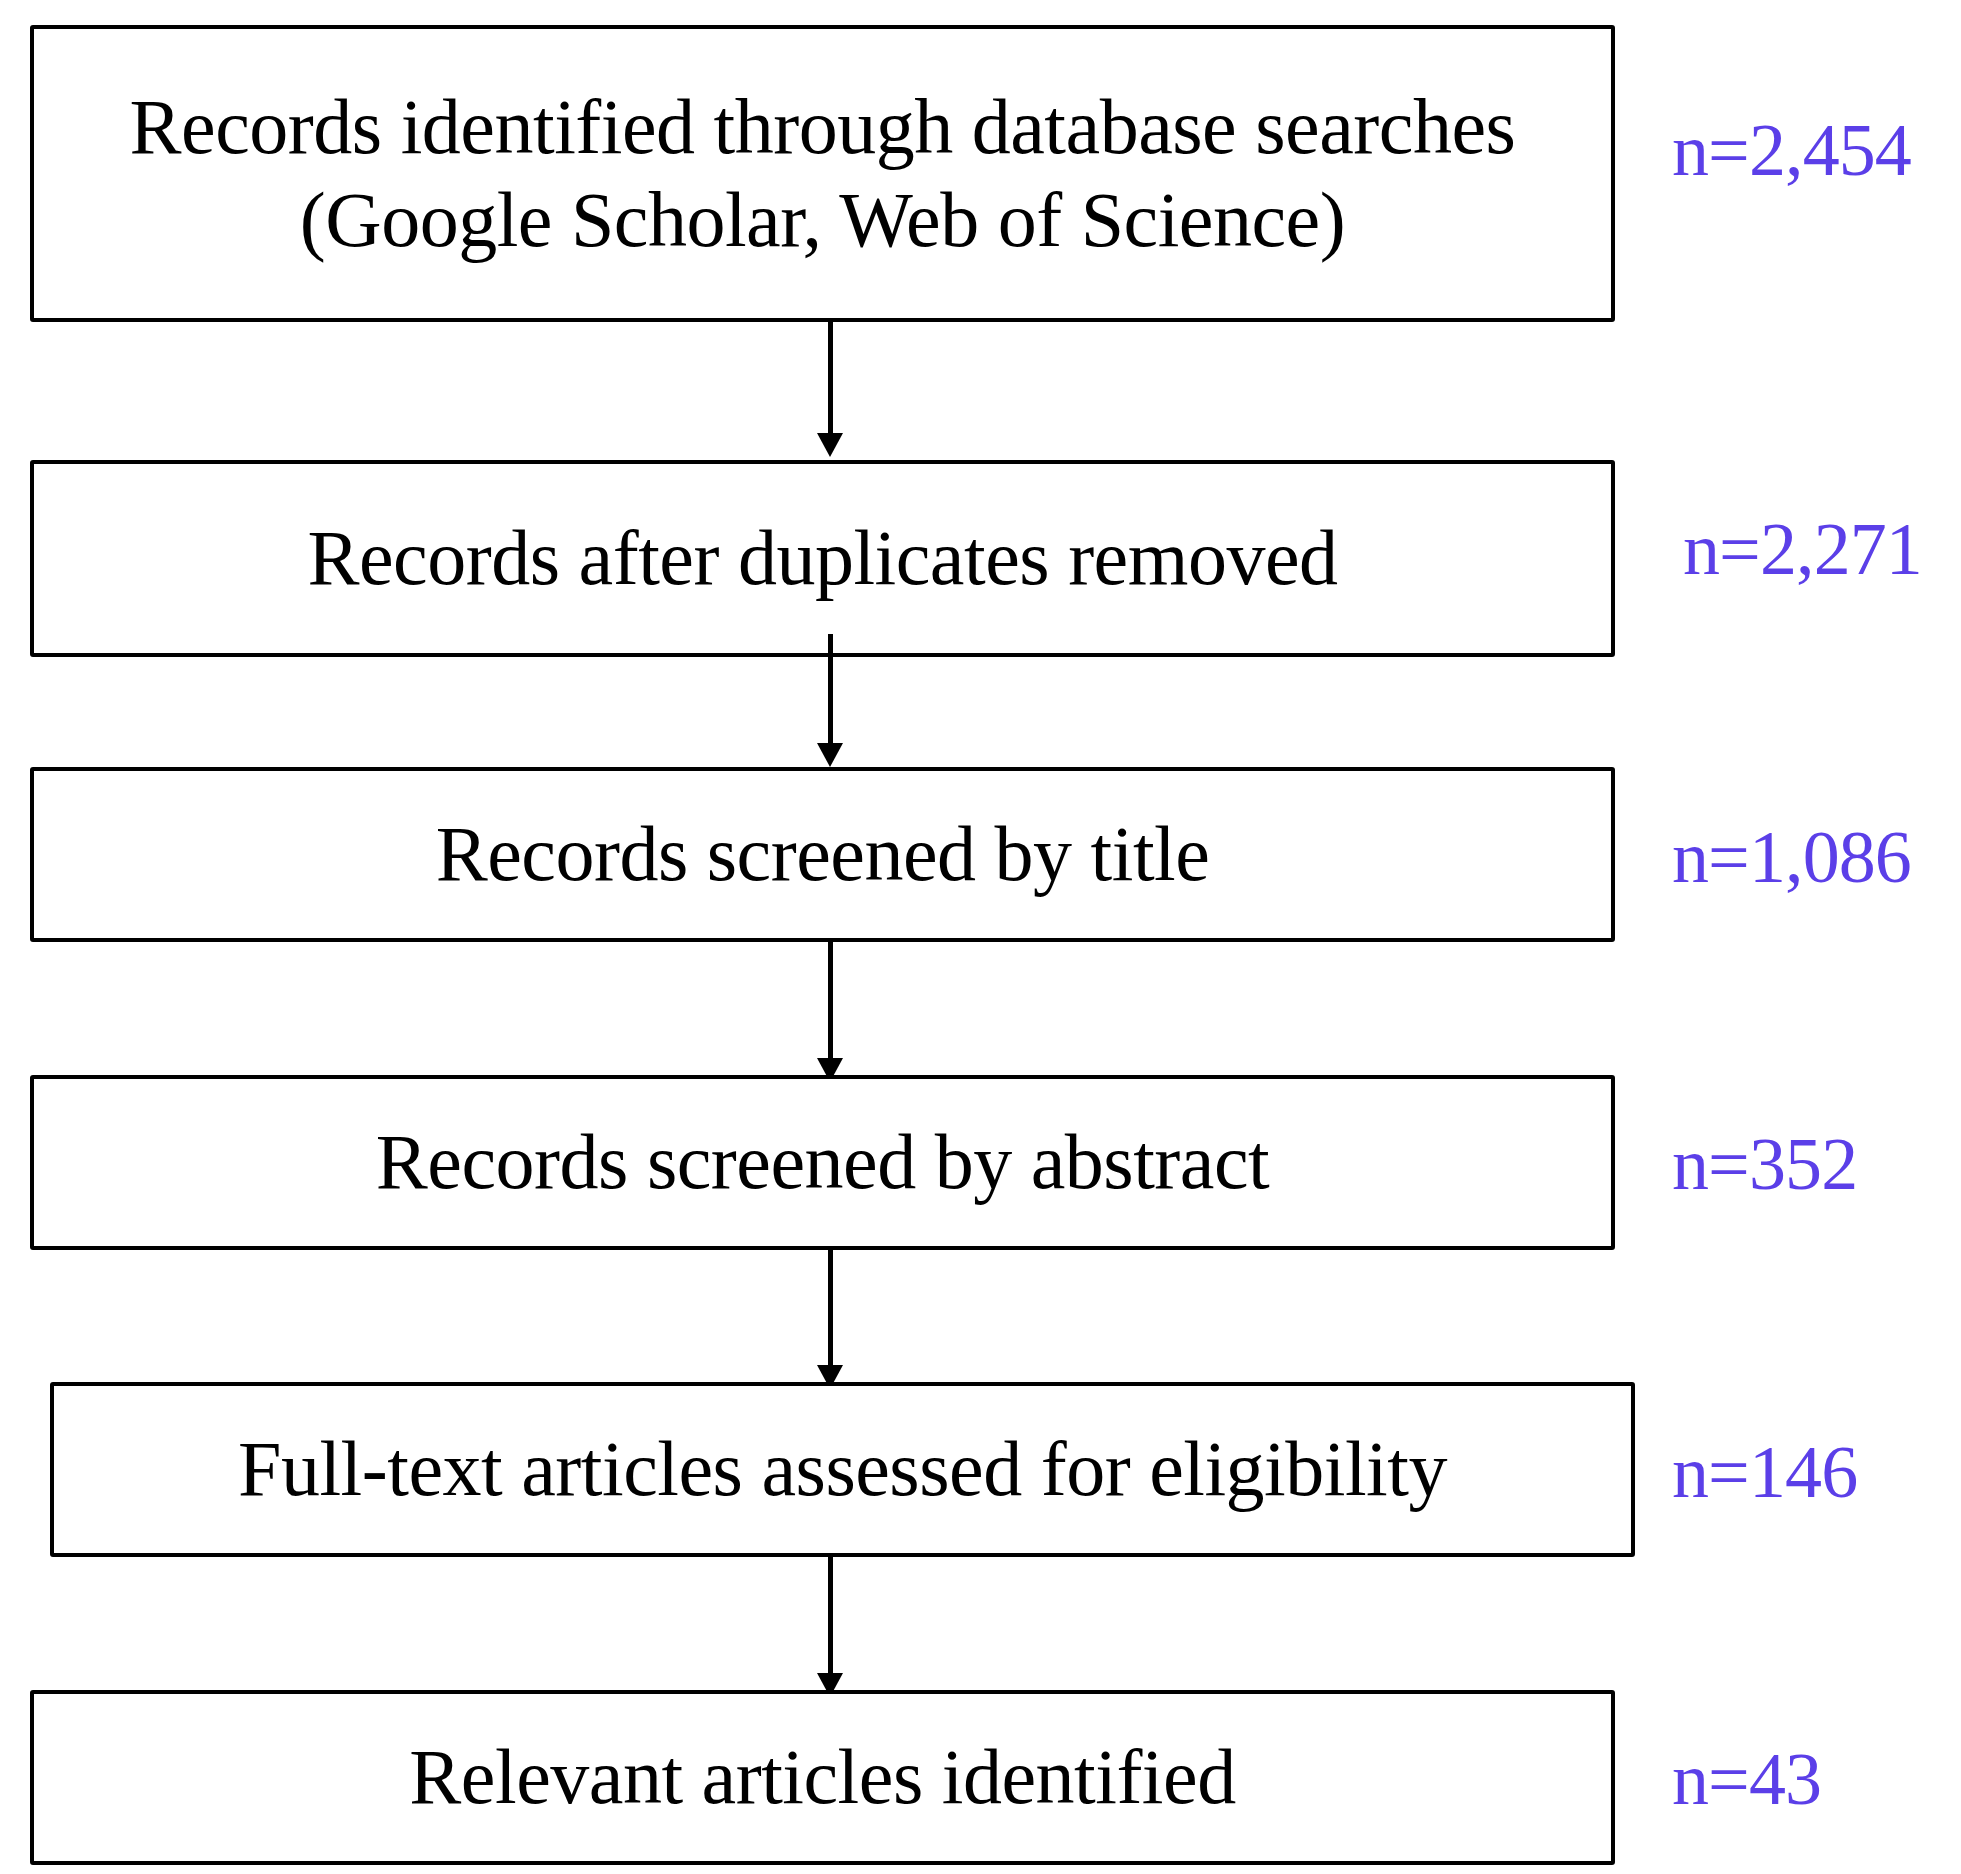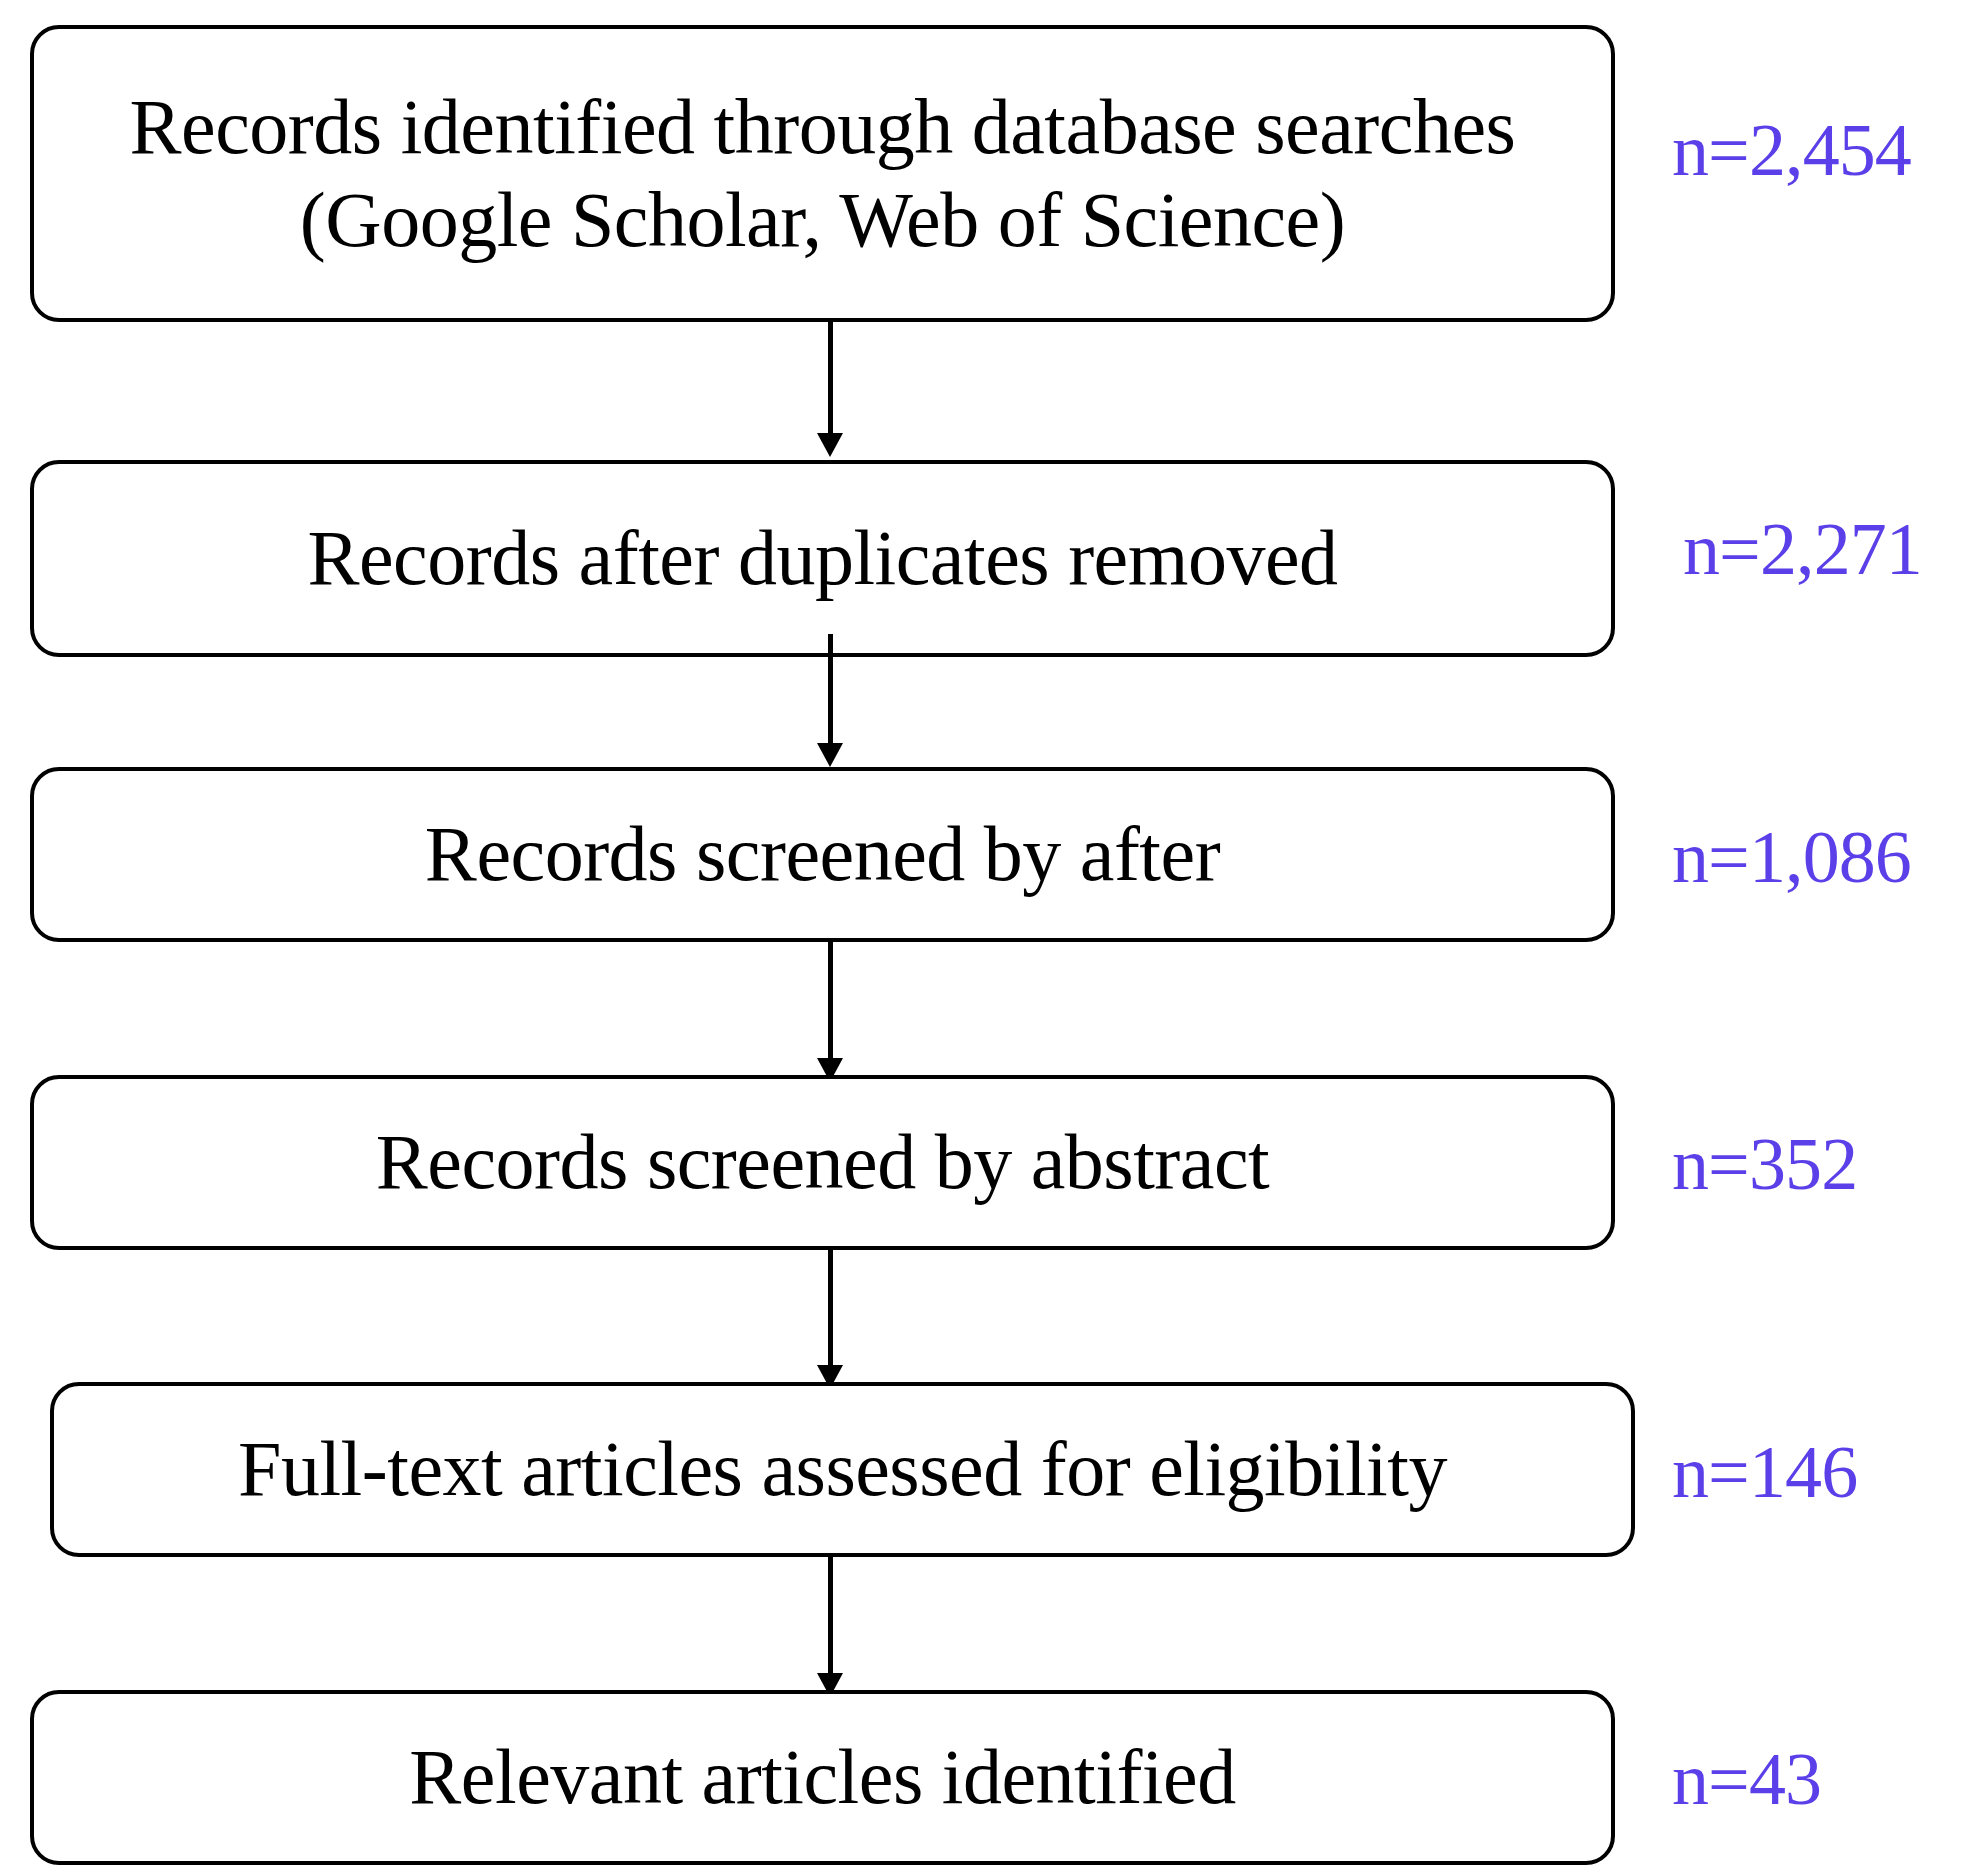--- a/index.html
+++ b/index.html
@@ -24,21 +24,21 @@
     width: 1961px;
     display: block;
   }
 
   .flow-box {
     position: absolute;
     left: 30px;
     width: 1585px;
     box-sizing: border-box;
     border: 4.5px solid #000000;
-    border-radius: 29px;
+    border-radius: 3px;
     background: #ffffff;
     display: flex;
     align-items: center;
     justify-content: center;
     text-align: center;
   }
 
   .box-text {
     font-family: "Liberation Serif", "DejaVu Serif", serif;
     font-size: 78px;
@@ -108,21 +108,21 @@
     <div class="count-label" style="top:512px;margin-left:11px;">n=2,271</div>
   </div>
 
   <div class="arrow" style="top:634px;">
     <div class="shaft" style="height:110px;"></div>
     <div class="head" style="top:109px;"></div>
   </div>
 
   <div class="flow-row" style="top:0;">
     <div class="flow-box" style="top:767px; height:175px;">
-      <div class="box-text">Records screened by after</div>
+      <div class="box-text">Records screened by title</div>
     </div>
     <div class="count-label" style="top:820px;">n=1,086</div>
   </div>
 
   <div class="arrow" style="top:942px;">
     <div class="shaft" style="height:118px;"></div>
     <div class="head" style="top:116px;"></div>
   </div>
 
   <div class="flow-row" style="top:0;">

